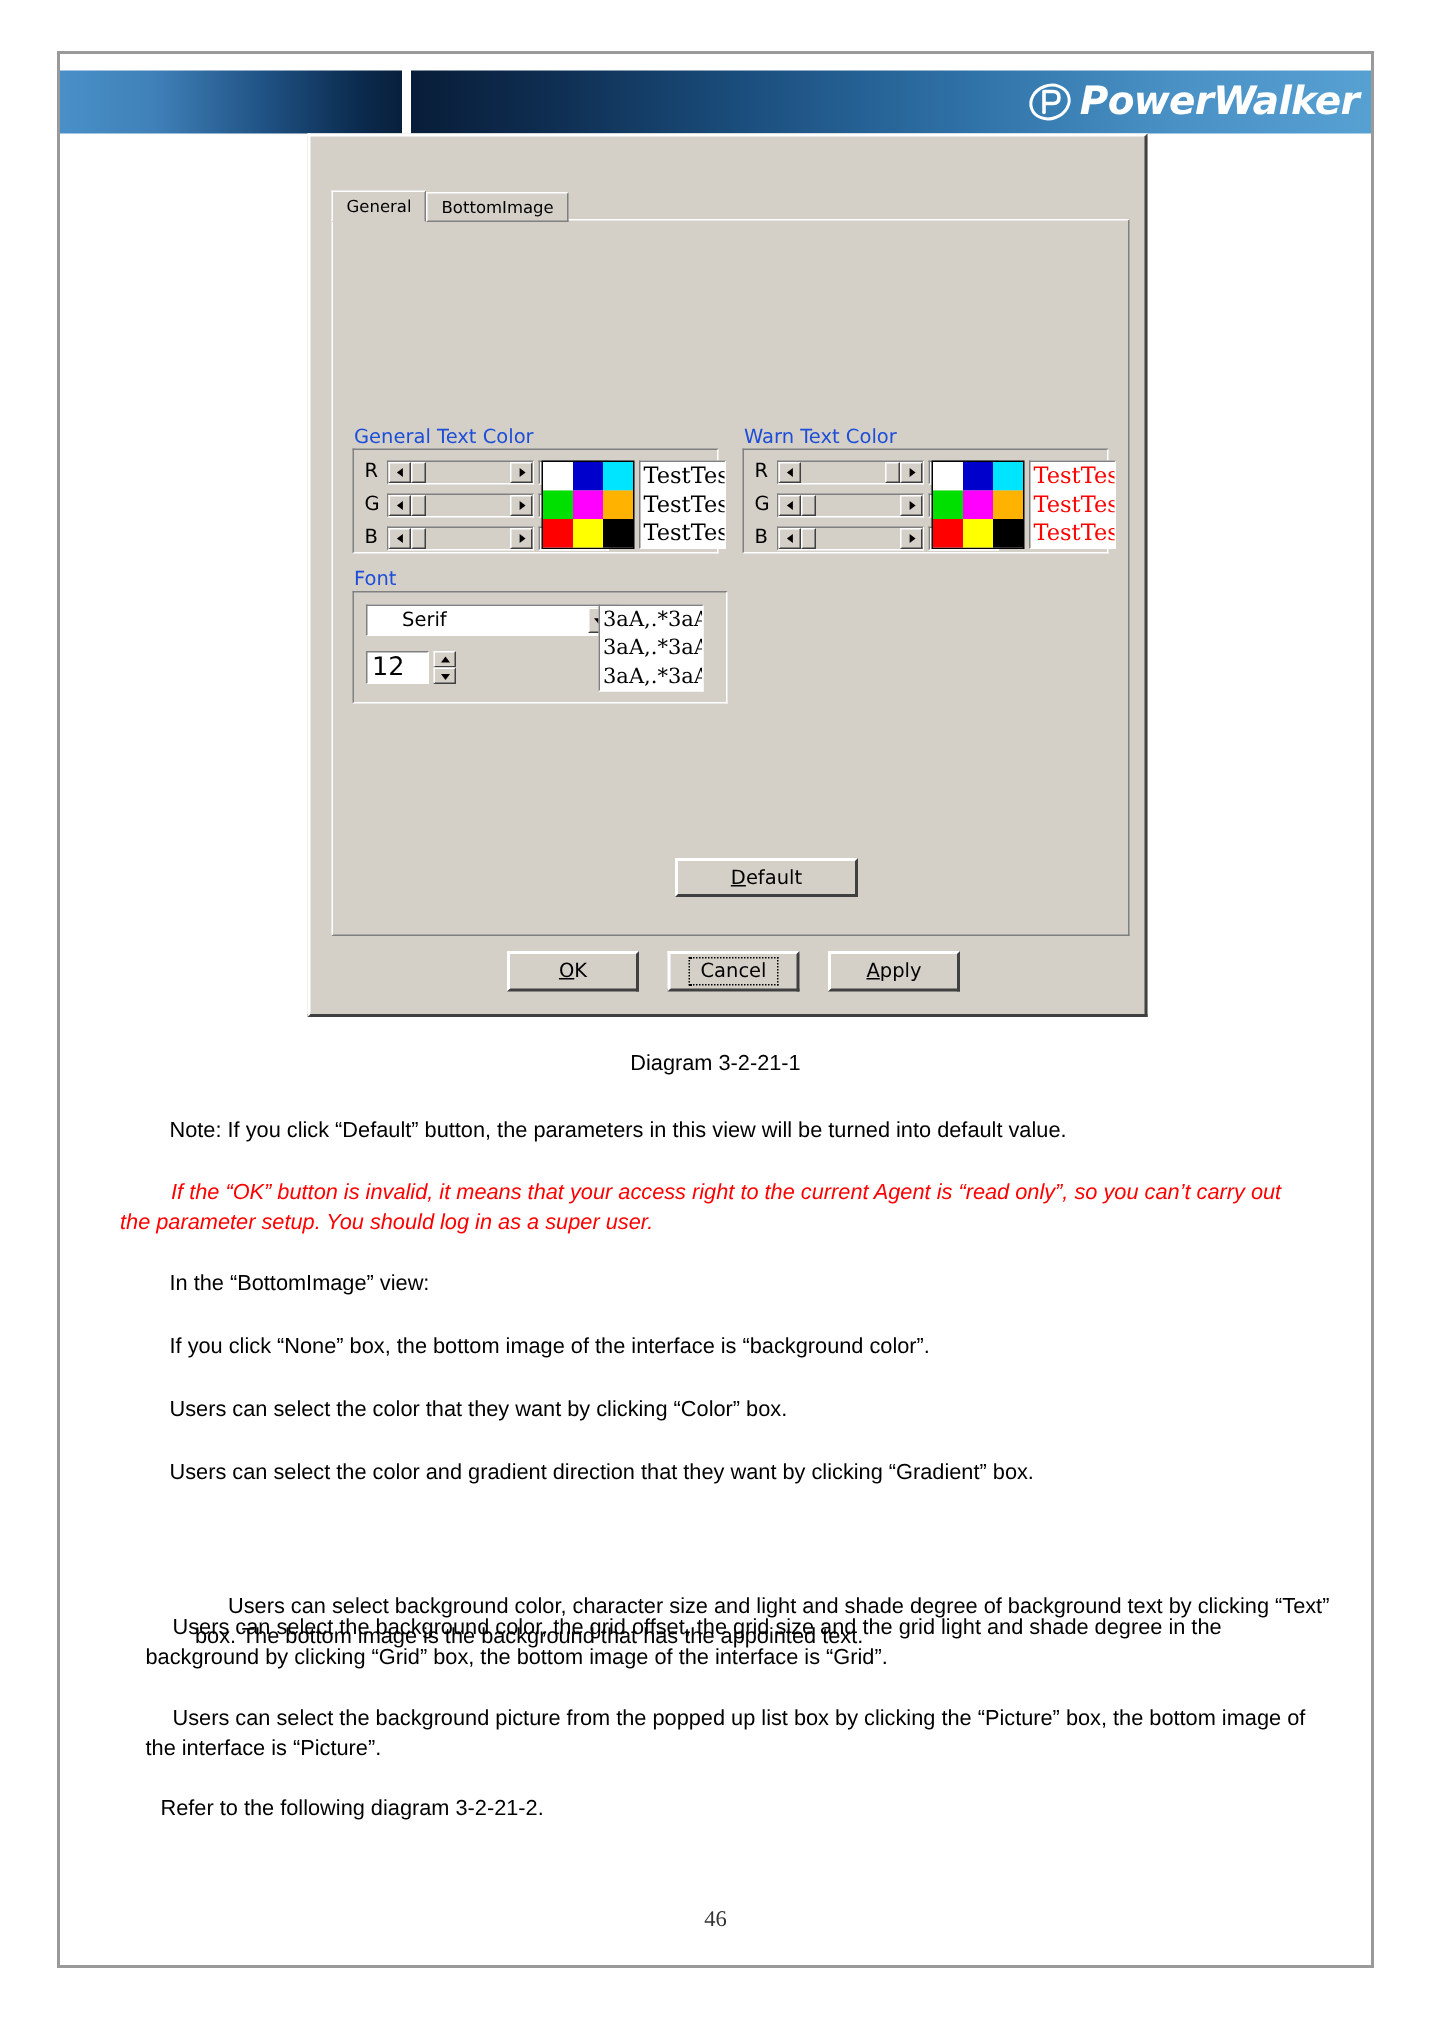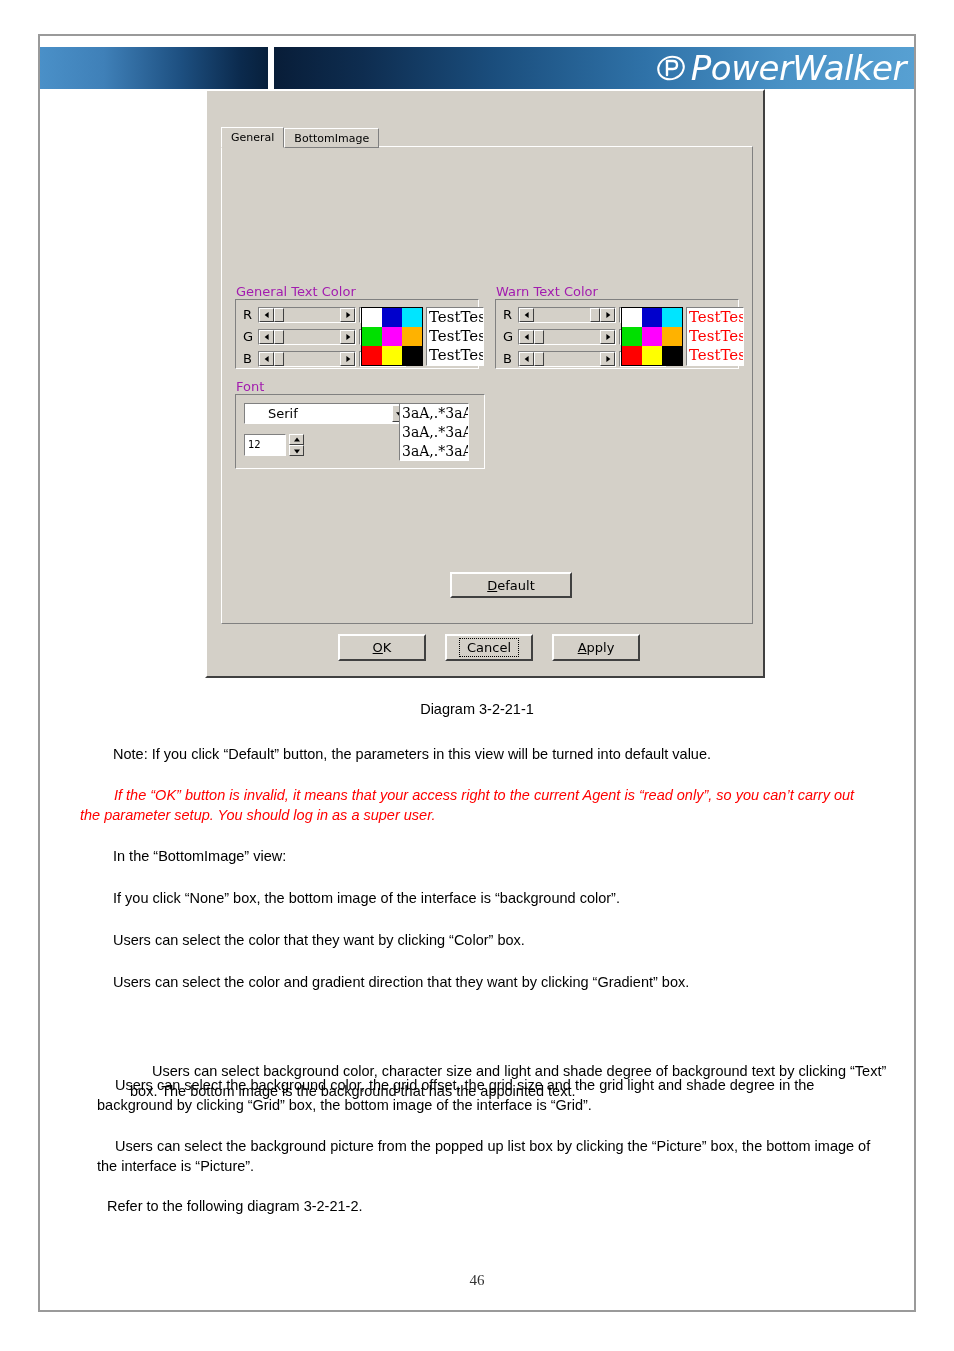--- a/index.html
+++ b/index.html
@@ -62,22 +62,22 @@
     gap: 5px;
   }
   #logo-mark {
     width: 30px;
     height: 30px;
     position: relative;
   }
   #logo-text {
     color: #ffffff;
     font-family: "DejaVu Sans", sans-serif;
-    font-size: 34px;
-    font-weight: normal;
+    font-size: 26px;
+    font-weight: bold;
     font-style: italic;
     letter-spacing: -0.5px;
     white-space: nowrap;
     line-height: 1;
   }
 
   
   #dialog {
     position: absolute;
     left: 205px;
@@ -174,21 +174,21 @@
   
   .groupbox {
     position: absolute;
     border: 1px solid;
     border-color: #808080 #ffffff #ffffff #808080;
     box-sizing: border-box;
   }
   .group-title {
     position: absolute;
     font-size: 13px;
-    color: #a21caf;
+    color: #1d4ed8;
     white-space: nowrap;
   }
 
   
   .rgb-row {
     position: absolute;
     display: flex;
     align-items: center;
     height: 17px;
   }
@@ -334,21 +334,21 @@
     border-top: 6px solid #000000;
   }
   #size-field {
     position: absolute;
     width: 42px;
     height: 22px;
     background: #ffffff;
     border: 1px solid;
     border-color: #808080 #ffffff #ffffff #808080;
     box-sizing: border-box;
-    font-size: 10px;
+    font-size: 17px;
     padding-left: 3px;
     line-height: 20px;
     color: #000000;
     overflow: hidden;
   }
   #spinner {
     position: absolute;
     width: 15px;
     height: 22px;
     display: flex;

